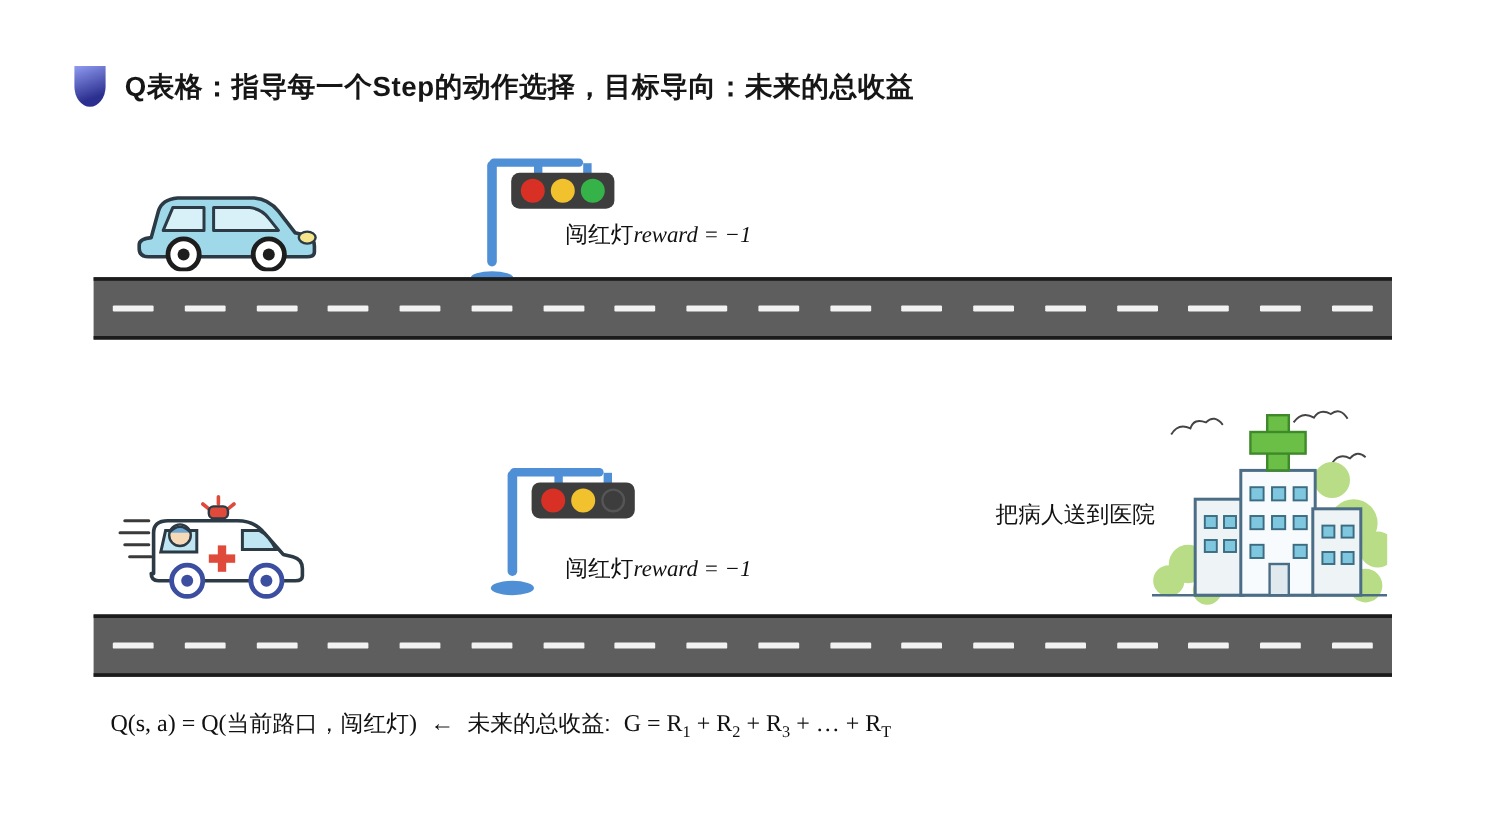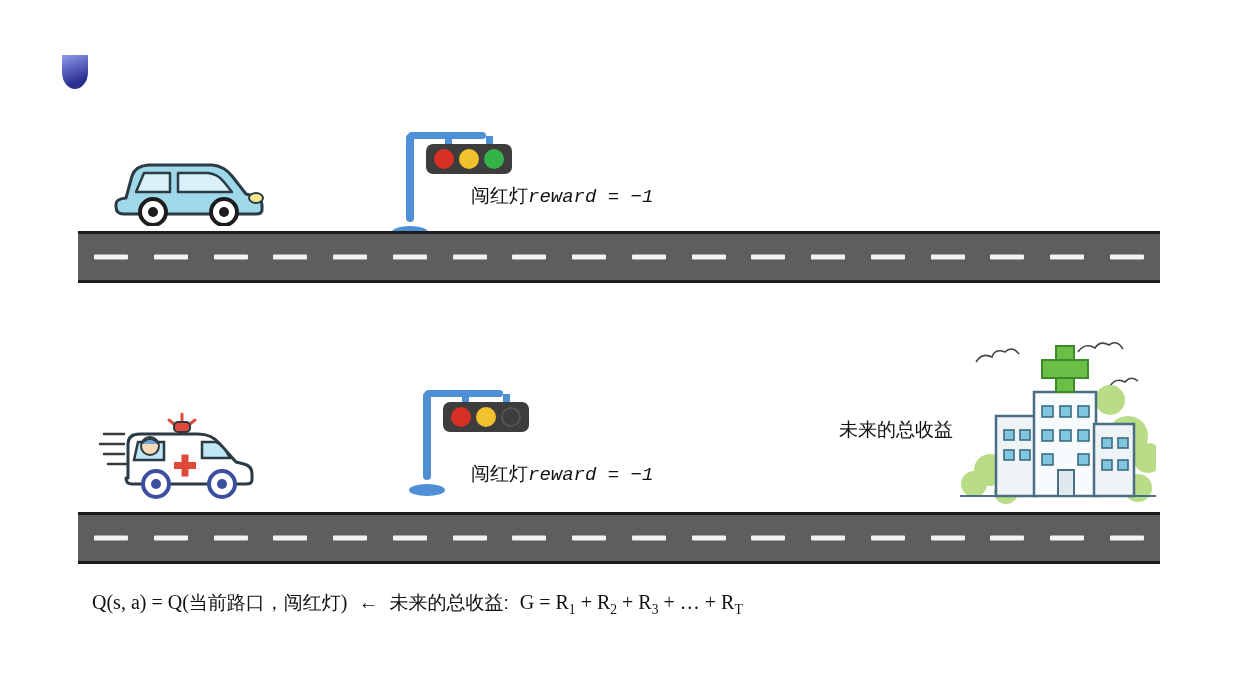--- a/index.html
+++ b/index.html
@@ -145,21 +145,21 @@
   #traffic-light-2 { left: 415px; top: 382px; }
 
   
   .reward-label {
     position: absolute;
     font-size: 19px;
     color: #111;
     white-space: nowrap;
   }
   .reward-label .math {
-    font-family: Liberation Mono, monospace;
+    font-family: Liberation Serif, serif;
     font-style: italic;
   }
   #reward-label-1 { left: 471px; top: 183px; }
   #reward-label-2 { left: 471px; top: 461px; }
 
   #hospital-label {
     position: absolute;
     left: 806px;
     top: 415px;
     width: 180px;
@@ -192,20 +192,21 @@
   .illus { position: absolute; }
   #car-illustration { left: 108px; top: 148px; }
   #ambulance-illustration { left: 98px; top: 400px; }
   #hospital-illustration { left: 960px; top: 340px; }
 </style>
 </head>
 <body>
 
 <div id="title-row">
   <div id="title-bullet"></div>
+  <div id="title-text">Q表格：指导每一个Step的动作选择，目标导向：未来的总收益</div>
 </div>
 
 <div class="illus" id="car-illustration">
   <svg width="160" height="78" viewBox="0 0 160 78" xmlns="http://www.w3.org/2000/svg">
     <path d="M18 50 L24 28 Q27 18 40 17 L104 17 Q116 18 124 28 L138 46 L146 48 Q154 50 154 57 L154 62 Q154 66 148 66 L16 66 Q8 66 8 59 L8 56 Q8 51 18 50 Z" fill="#9fd8e8" stroke="#2b3a44" stroke-width="3" stroke-linejoin="round"></path>
     <path d="M36 25 L62 25 L62 44 L28 44 Z" fill="#d8f1f8" stroke="#2b3a44" stroke-width="2.5" stroke-linejoin="round"></path>
     <path d="M70 25 L100 25 Q110 26 116 34 L124 44 L70 44 Z" fill="#d8f1f8" stroke="#2b3a44" stroke-width="2.5" stroke-linejoin="round"></path>
     <circle cx="45" cy="64" r="13" fill="#ffffff" stroke="#1d1d1d" stroke-width="4"></circle>
     <circle cx="45" cy="64" r="5" fill="#1d1d1d"></circle>
     <circle cx="116" cy="64" r="13" fill="#ffffff" stroke="#1d1d1d" stroke-width="4"></circle>
@@ -289,21 +290,21 @@
     <span style="background:#f2c12e"></span>
     <span style="background:#3d3d3d;border:2px solid #555;box-sizing:border-box"></span>
   </div>
 </div>
 
 <div class="reward-label" id="reward-label-2">
   <span>闯红灯</span><span class="math">reward = −1</span>
 </div>
 
 <div id="hospital-label">
-  <div>未来的总收益</div>
+  <div>把病人送到医院</div>
 </div>
 
 <div class="illus" id="hospital-illustration">
   <svg width="196" height="176" viewBox="0 0 196 176" xmlns="http://www.w3.org/2000/svg">
     <g stroke="#444" stroke-width="1.6" fill="none">
       <path d="M16 22 q6 -10 16 -5 q3 -9 13 -5 q7 -7 14 2"></path>
       <path d="M118 12 q7 -10 17 -4 q5 -8 14 -3 q8 -6 14 4"></path>
       <path d="M150 46 q6 -9 15 -4 q6 -7 13 -1"></path>
     </g>
     <g fill="#b8dd86">

